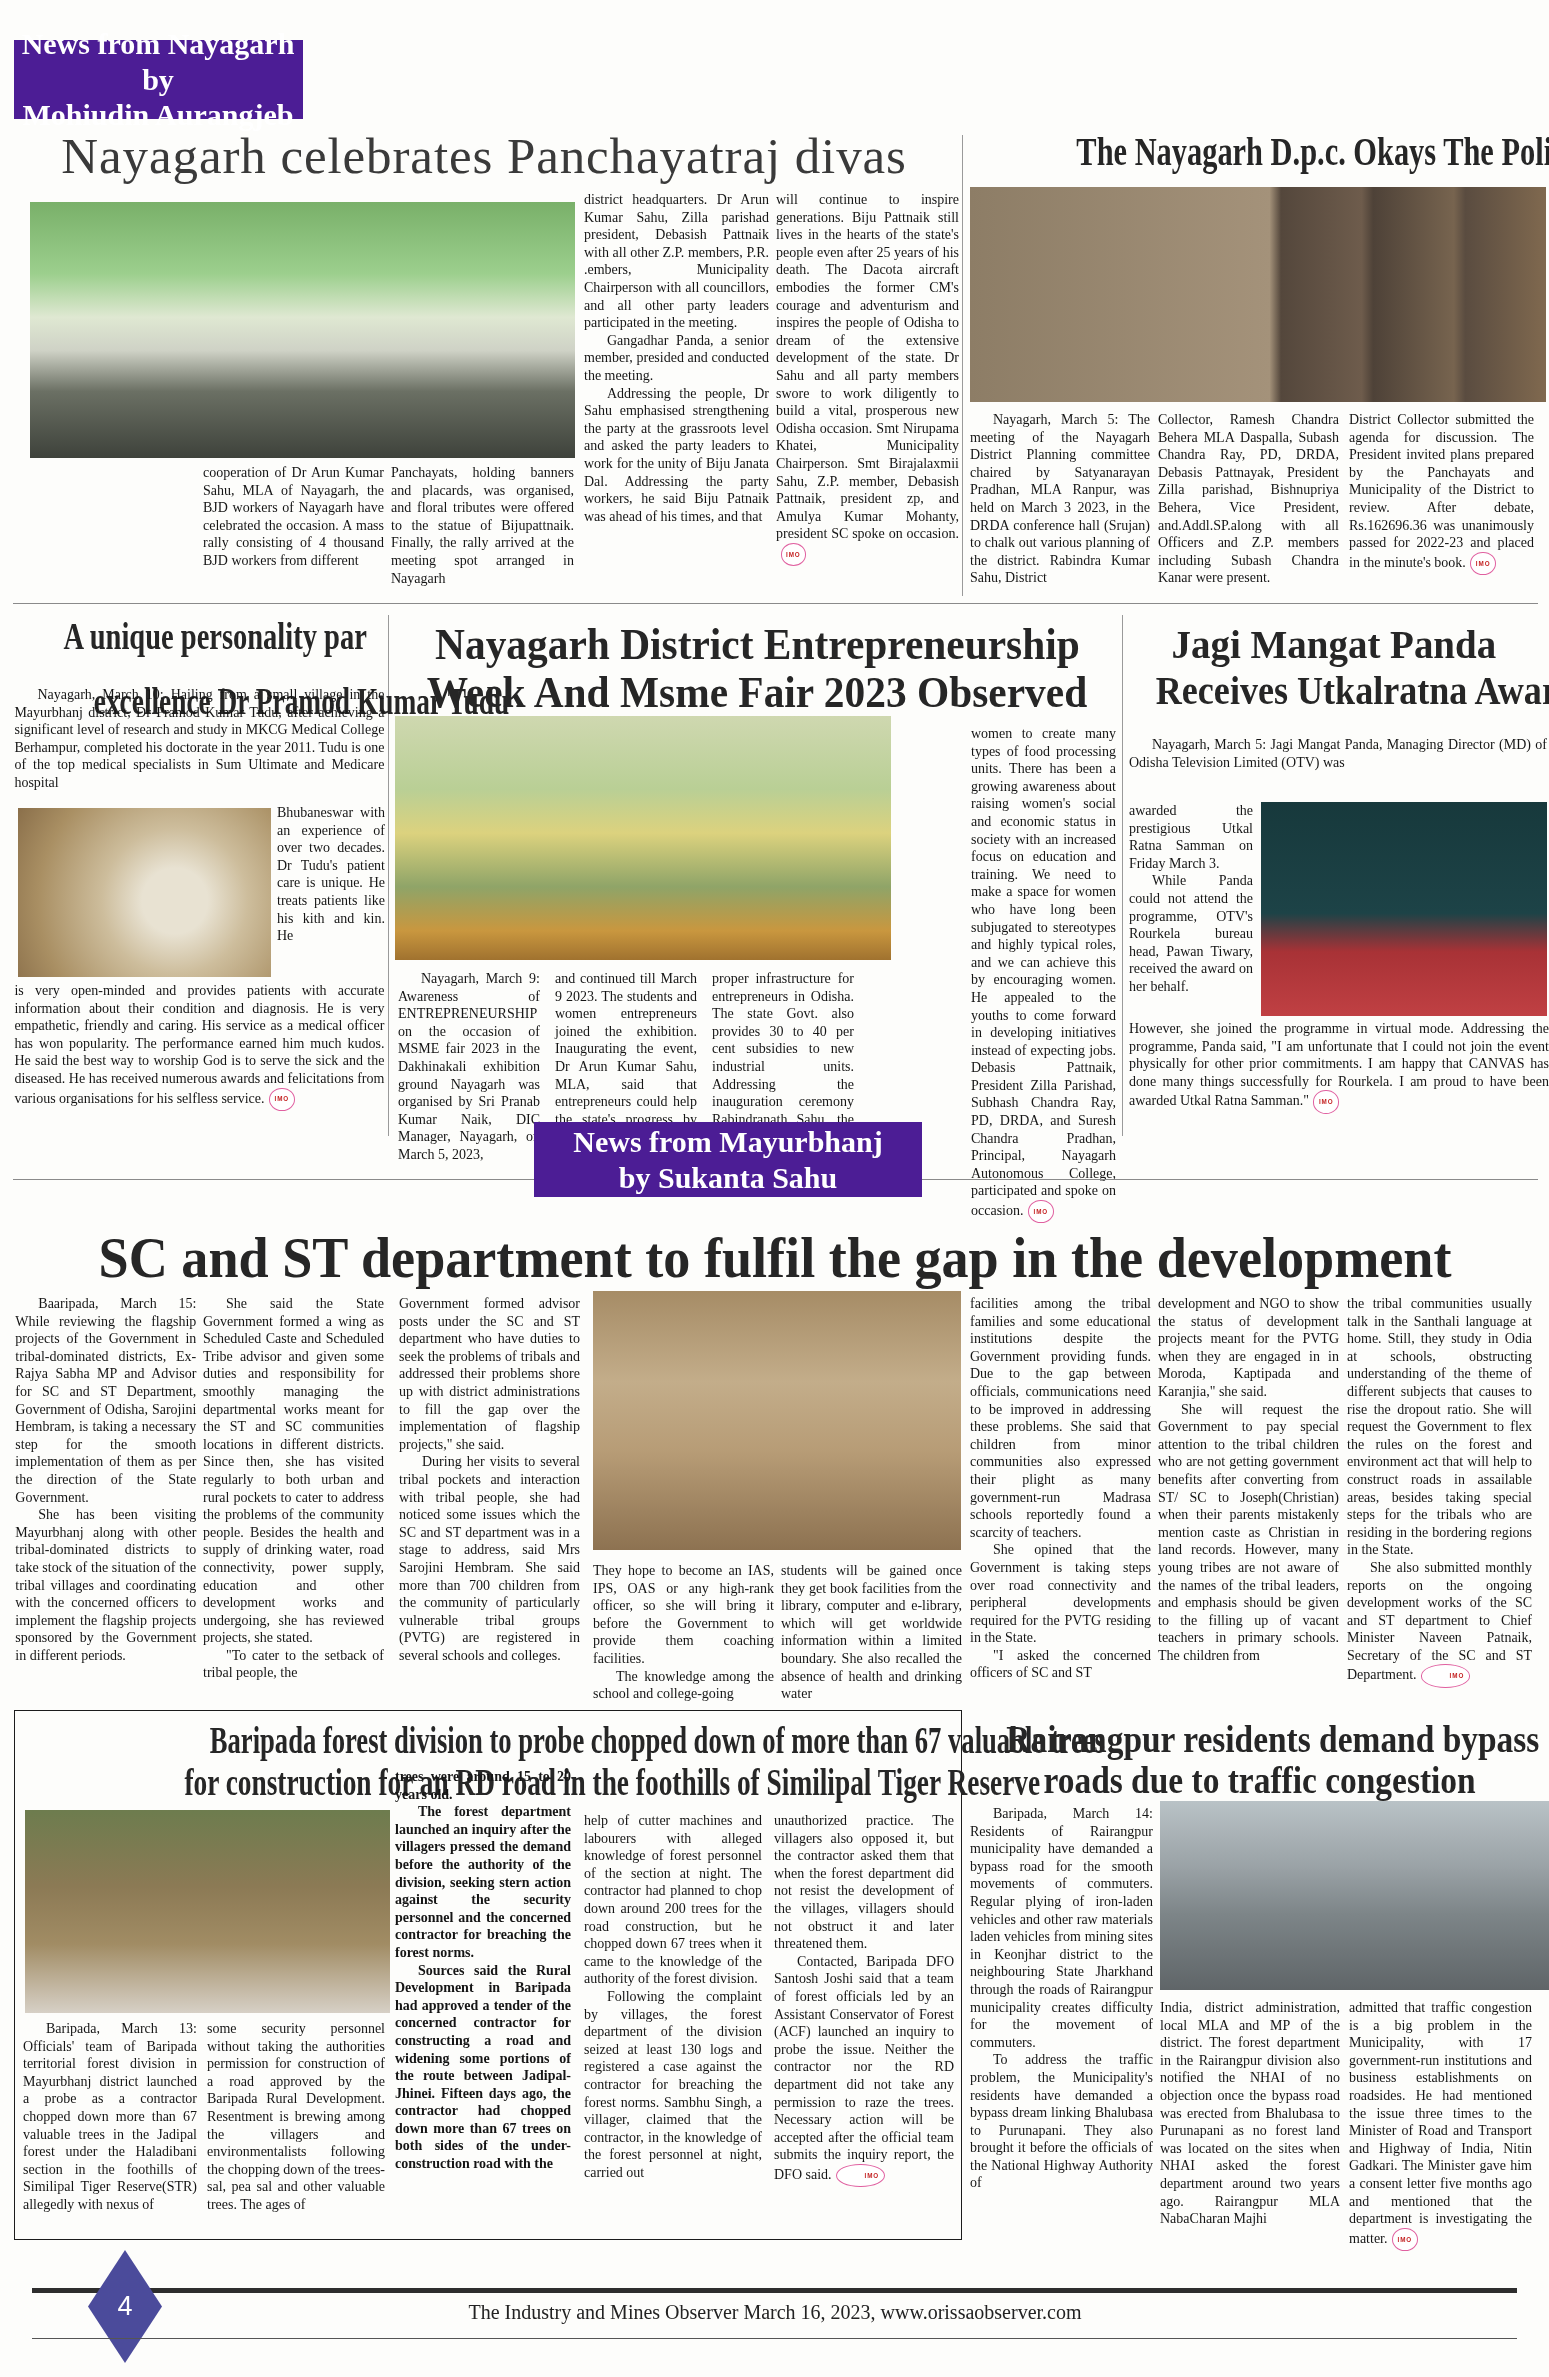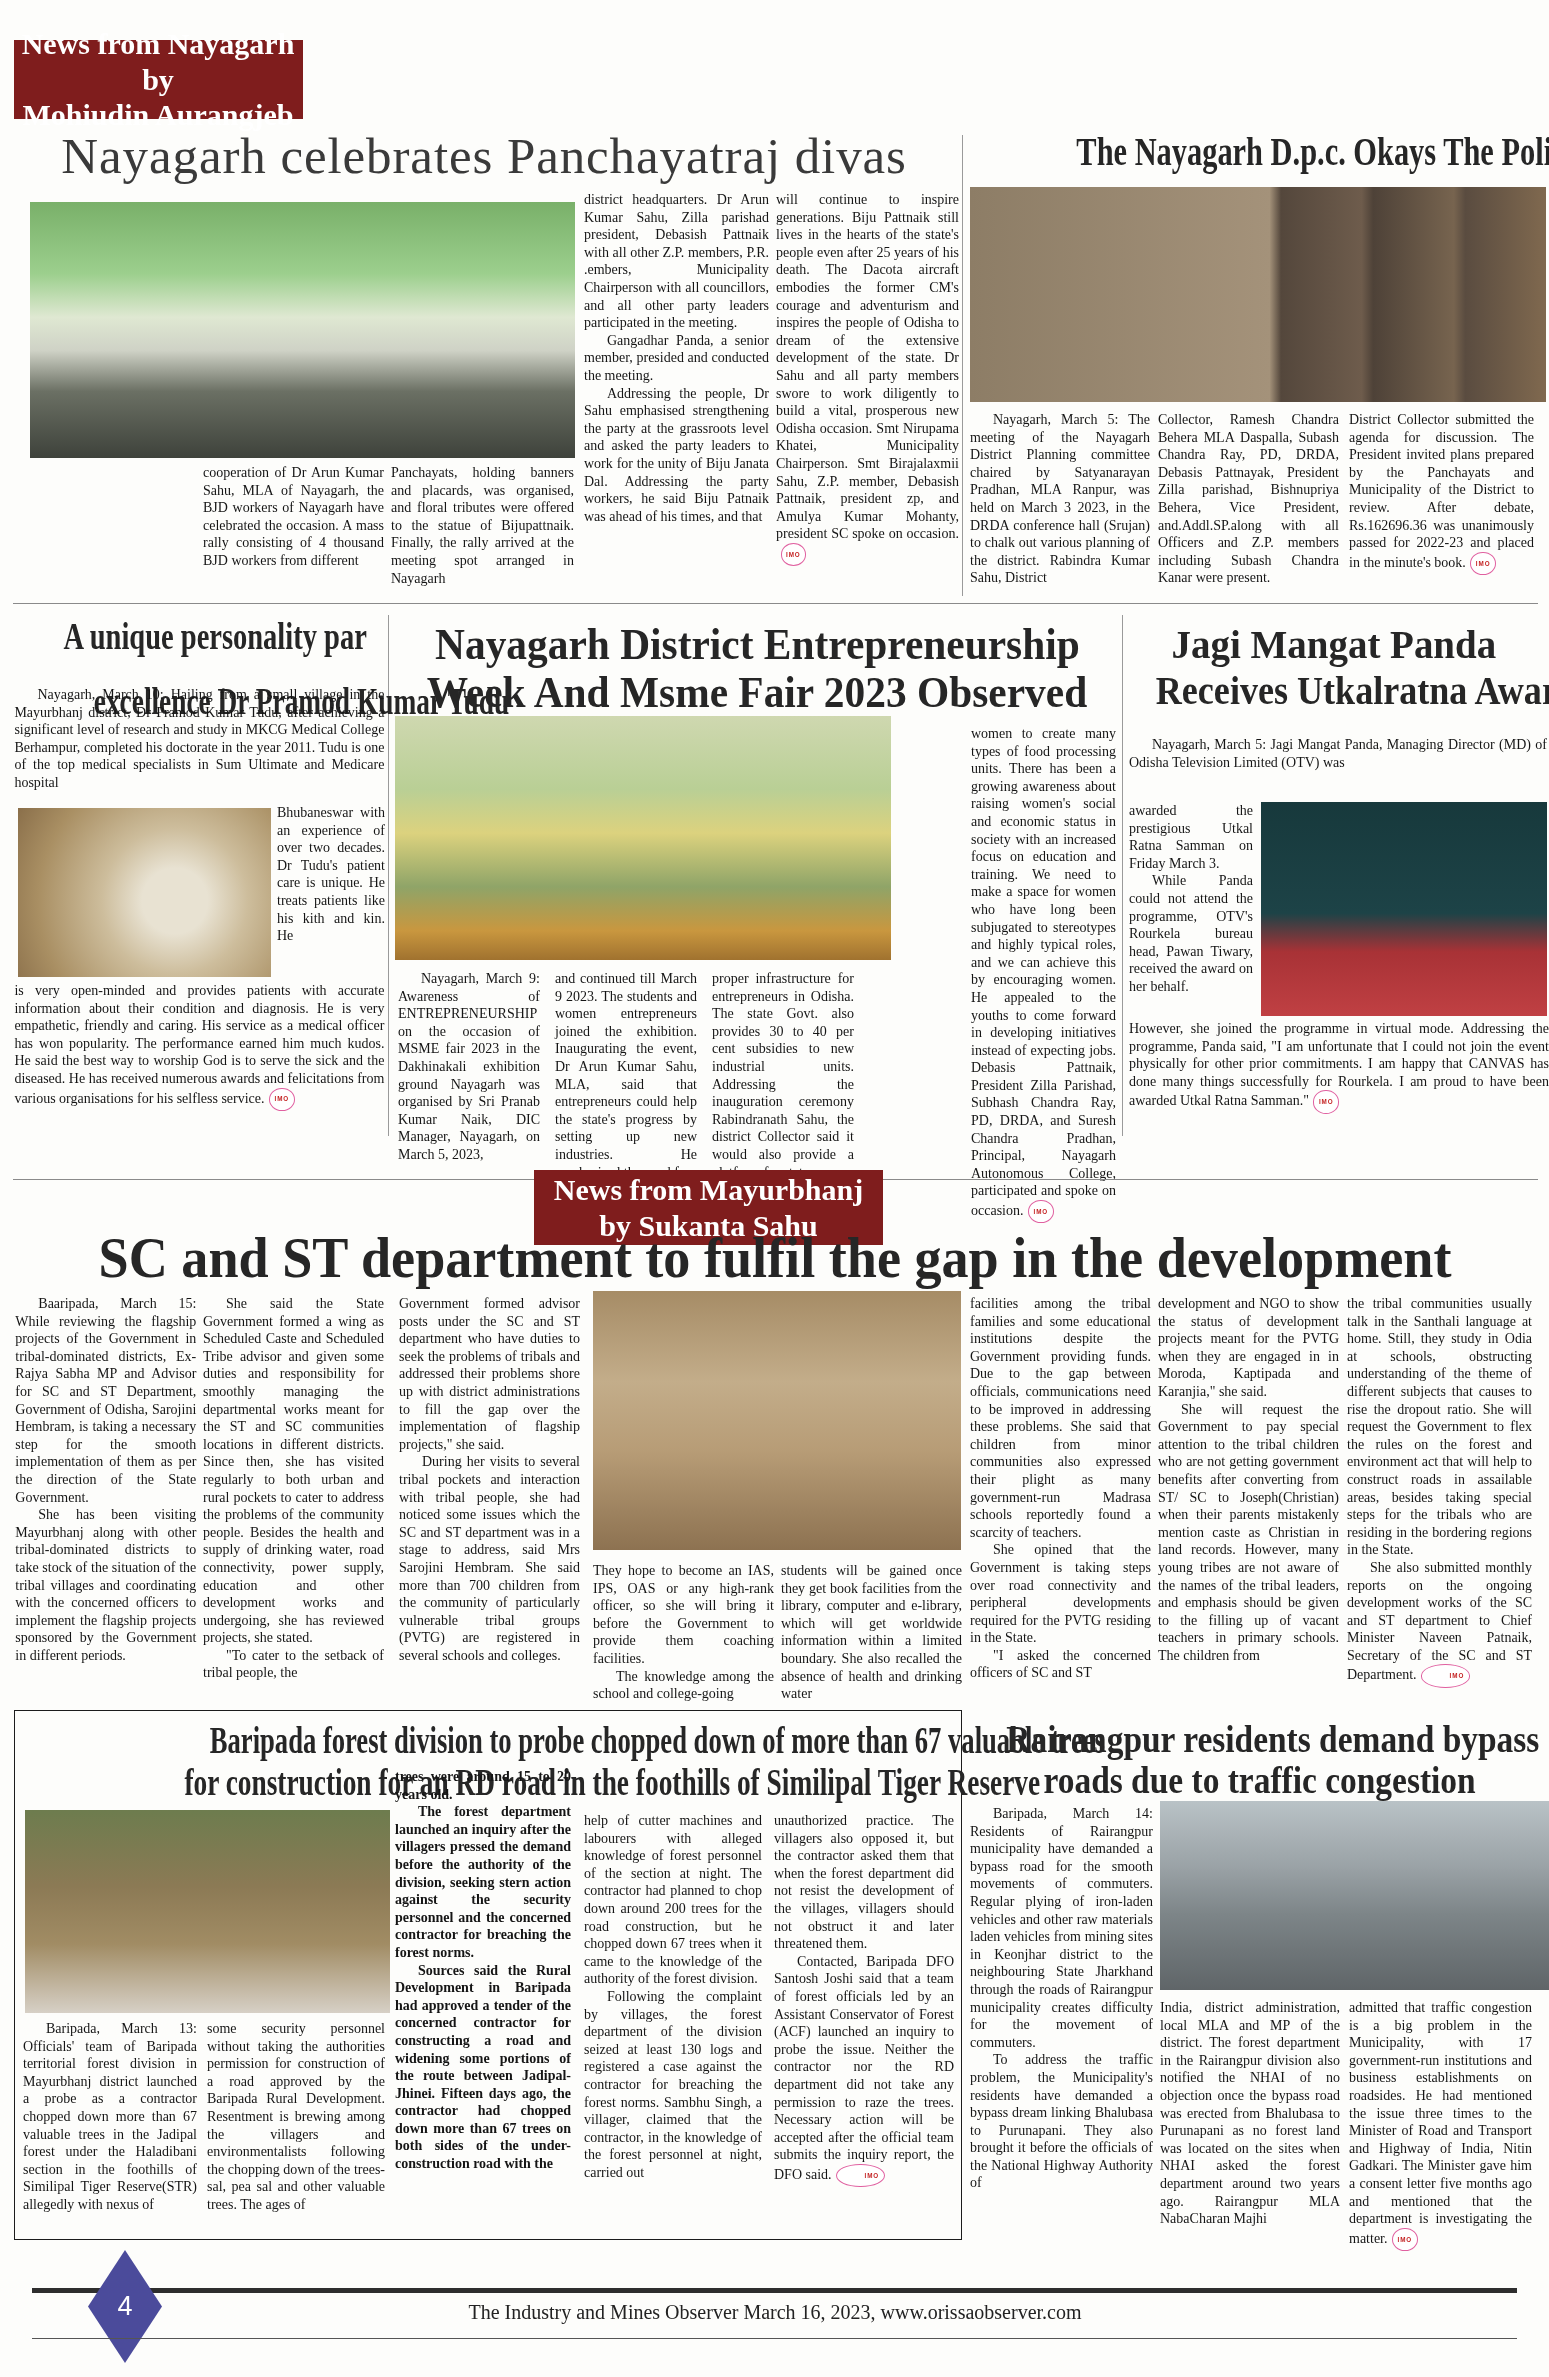--- a/index.html
+++ b/index.html
@@ -1,20 +1,20 @@
 <!DOCTYPE html>
 <html style="font-size:14.4px"><head>
 <meta charset="utf-8">
 <style>
   html,body{margin:0;padding:0;background:#e9e7e2;}
   #page{position:relative;width:1550px;height:2377px;background:#fdfdfb;margin:0 auto;
         font-family:"Liberation Serif","DejaVu Serif",serif;color:#1a1a1a;overflow:hidden;}
   .abs{position:absolute;}
   
-  .banner{background:#7f1d1d;color:#fff;font-weight:bold;text-align:center;
+  .banner{background:#4c1d95;color:#fff;font-weight:bold;text-align:center;
           display:flex;flex-direction:column;justify-content:center;line-height:1.18;}
   .banner .bl{font-size:30px;}
   
   .hwrap{text-align:center;white-space:nowrap;}
   .cx{display:inline-block;transform-origin:center;}
   .h-main{font-size:51px;color:#3a3a3a;font-weight:500;letter-spacing:0.9px;}
   .h-bold{font-weight:bold;color:#262626;}
   
   .col{font-size:14px;line-height:17.6px;text-align:justify;color:#151515;}
   .para{margin:0;text-indent:23px;}
@@ -142,21 +142,21 @@
   <div class="abs col" style="left:1129px;top:802px;width:124px;height:214px;">
       <p class="para flush">awarded the prestigious Utkal Ratna Samman on Friday March 3.</p>
       <p class="para">While Panda could not attend the programme, OTV's Rourkela bureau head, Pawan Tiwary, received the award on her behalf.</p>
     </div>
   <div class="abs photo ph-panda" style="left:1261px;top:802px;width:286px;height:214px;"></div>
   <div class="abs col" style="left:1129px;top:1020px;width:420px;height:111px;">
       <p class="para flush">However, she joined the programme in virtual mode. Addressing the programme, Panda said, "I am unfortunate that I could not join the event physically for other prior commitments. I am happy that CANVAS has done many things successfully for Rourkela. I am proud to have been awarded Utkal Ratna Samman."<span class="imo">IMO</span></p>
     </div>
 
   <div class="abs rule-h" style="left:12.6px;top:1179px;width:1525px;"></div>
-  <div class="abs banner" style="left:534px;top:1170px;width:349px;height:75px;">
+  <div class="abs banner" style="left:534px;top:1122px;width:388px;height:75px;">
     <div class="bl">News from Mayurbhanj</div>
     <div class="bl">by Sukanta Sahu</div>
   </div>
 
   <div class="abs hwrap" style="left:12.6px;top:1225px;width:1525px;">
     <span class="cx h-bold" style="font-size:57px;transform:scaleX(0.95);">SC and ST department to fulfil the gap in the development</span>
   </div>
 
   <div class="abs col" style="left:15.3px;top:1295px;width:181px;height:402px;">
       <p class="para">Baaripada, March 15: While reviewing the flagship projects of the Government in tribal-dominated districts, Ex-Rajya Sabha MP and Advisor for SC and ST Department, Government of Odisha, Sarojini Hembram, is taking a necessary step for the smooth implementation of them as per the direction of the State Government.</p>

